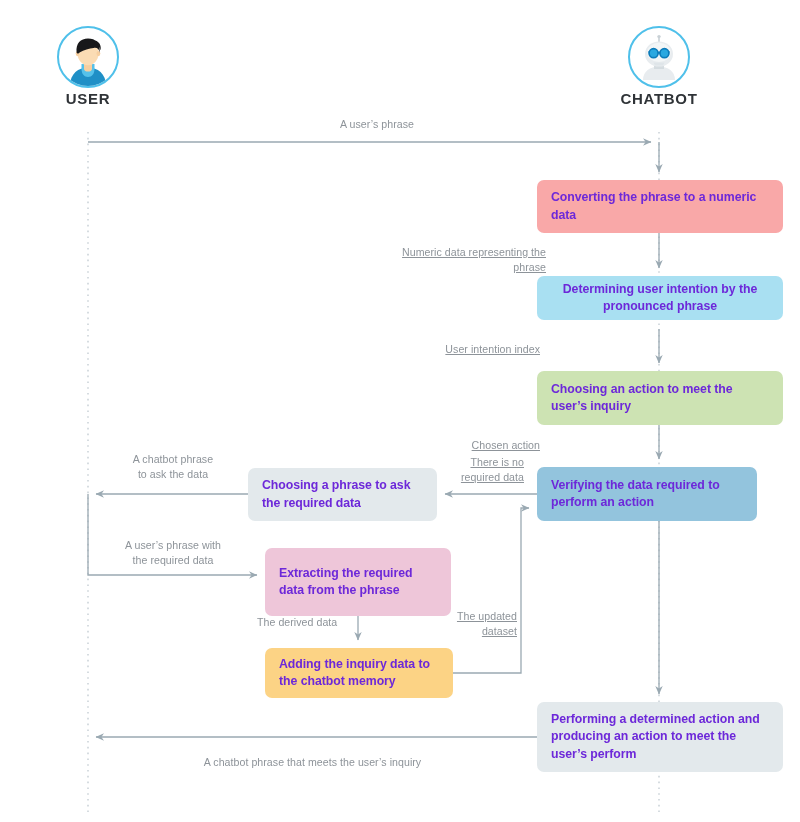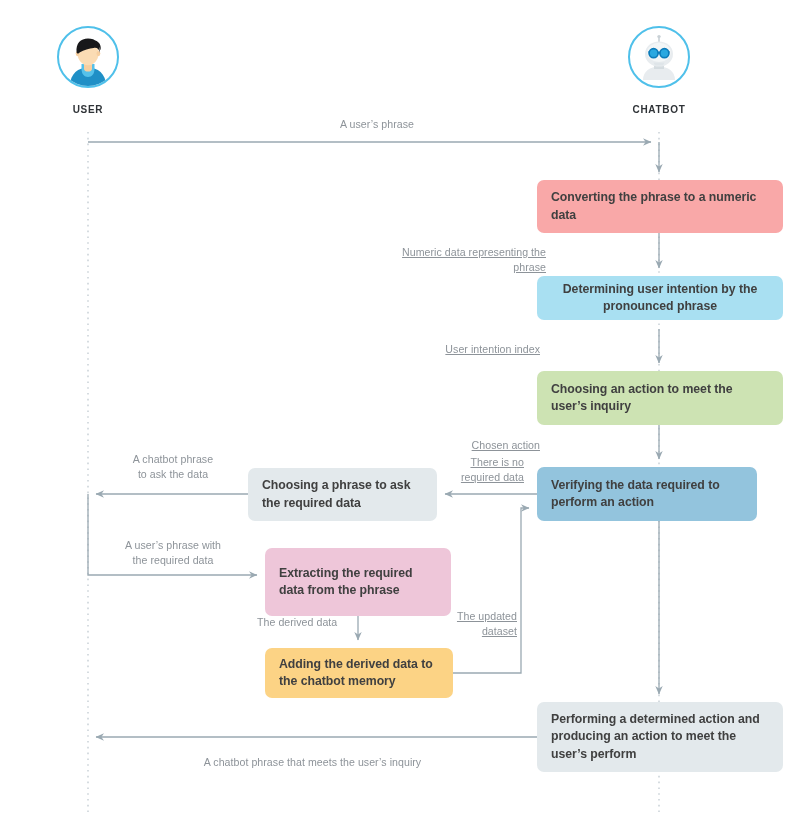--- a/index.html
+++ b/index.html
@@ -41,39 +41,39 @@
     border-radius: 50%;
     border: 2px solid #4fc0ea;
     background: #ffffff;
     box-sizing: border-box;
     display: flex;
     align-items: center;
     justify-content: center;
     overflow: hidden;
   }
   .actor-label {
-    margin-top: 16px;
-    font-size: 10px;
+    margin-top: 2px;
+    font-size: 15px;
     font-weight: bold;
     letter-spacing: 0.7px;
     color: #2f3337;
   }
 
   
   .box {
     position: absolute;
     box-sizing: border-box;
     border-radius: 7px;
     display: flex;
     align-items: center;
     padding: 0 14px;
     font-size: 12.3px;
     font-weight: bold;
     line-height: 1.42;
-    color: #404040;
+    color: #6d28d9;
     letter-spacing: -0.05px;
   }
 
   
   .edge-label {
     position: absolute;
     font-size: 10.6px;
     color: #8d9399;
     line-height: 1.4;
     white-space: pre-line;
@@ -192,21 +192,21 @@
 
   <div class="box" style="left:248px; top:468px; width:189px; height:53px; background:#e3e9ec;">
     <span>Choosing a phrase to ask the required data</span>
   </div>
 
   <div class="box" style="left:265px; top:548px; width:186px; height:68px; background:#eec6d9;">
     <span>Extracting the required data from the phrase</span>
   </div>
 
   <div class="box" style="left:265px; top:648px; width:188px; height:50px; background:#fcd385;">
-    <span>Adding the derived data to the chatbot memory</span>
+    <span>Adding the inquiry data to the chatbot memory</span>
   </div>
 
   <div class="box" style="left:537px; top:702px; width:246px; height:70px; background:#e3e9ec;">
     <span>Performing a determined action and producing an action to meet the user’s perform</span>
   </div>
 
   <div class="edge-label c" style="left:307px; top:117px; width:140px;">A user’s phrase</div>
 
   <div class="edge-label r" style="left:396px; top:245px; width:150px;">Numeric data representing the phrase</div>
 

